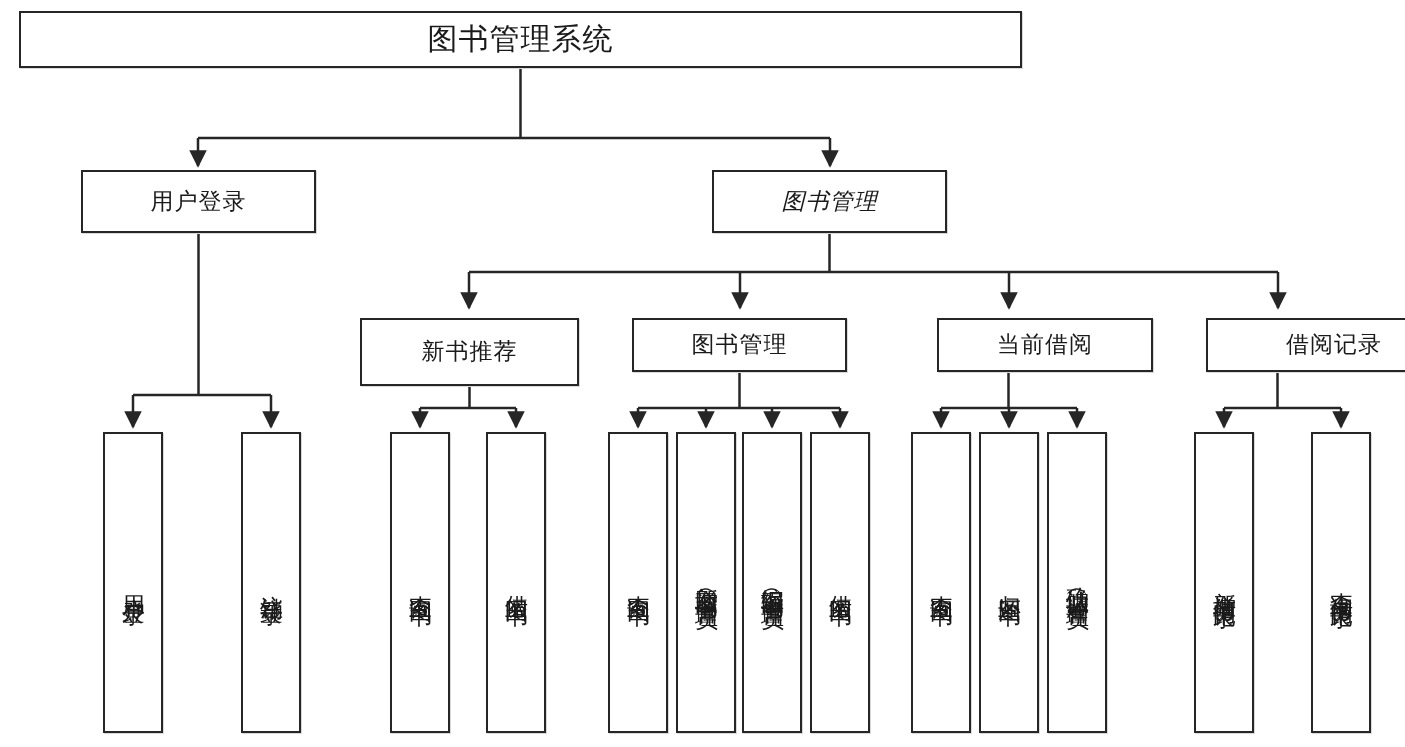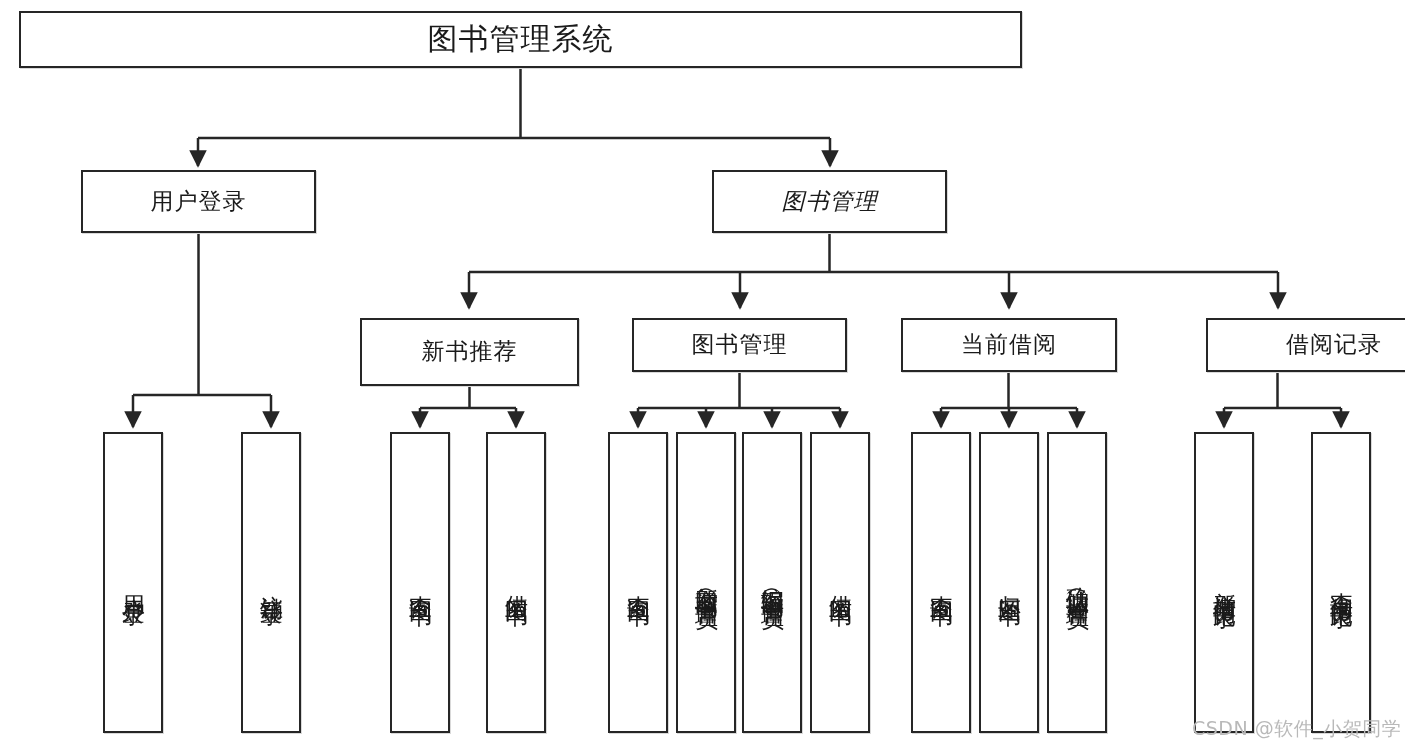--- a/index.html
+++ b/index.html
@@ -118,36 +118,35 @@
     </g>
   </svg>
 
   <div class="node node-root" style="left:19px; top:11px; width:1003px; height:57px;">图书管理系统</div>
 
   <div class="node node-h" style="left:81px; top:170px; width:235px; height:63px;">用户登录</div>
   <div class="node node-h" style="left:712px; top:170px; width:235px; height:63px;font-style:italic;">图书管理</div>
 
   <div class="node node-h" style="left:360px; top:318px; width:219px; height:68px;">新书推荐</div>
   <div class="node node-h" style="left:632px; top:318px; width:215px; height:54px;">图书管理</div>
-  <div class="node node-h" style="left:901px; top:318px; width:216px; height:54px;">当前借阅</div>
+  <div class="node node-h" style="left:937px; top:318px; width:216px; height:54px;">当前借阅</div>
   <div class="node node-h" style="left:1206px; top:318px; width:256px; height:54px;">借阅记录</div>
 
   <div class="node node-v" style="left:103px; top:432px; width:60px; height:301px;">用户登录</div>
   <div class="node node-v" style="left:241px; top:432px; width:60px; height:301px;">注销登录</div>
 
   <div class="node node-v" style="left:390px; top:432px; width:60px; height:301px;">查询图书</div>
   <div class="node node-v" style="left:486px; top:432px; width:60px; height:301px;">借阅图书</div>
 
   <div class="node node-v" style="left:608px; top:432px; width:60px; height:301px;">查询图书</div>
   <div class="node node-v" style="left:676px; top:432px; width:60px; height:301px;">新增图书（管理员）</div>
   <div class="node node-v" style="left:742px; top:432px; width:60px; height:301px;">编辑图书（管理员）</div>
   <div class="node node-v" style="left:810px; top:432px; width:60px; height:301px;">借阅图书</div>
 
   <div class="node node-v" style="left:911px; top:432px; width:60px; height:301px;">查询图书</div>
   <div class="node node-v" style="left:979px; top:432px; width:60px; height:301px;">归还图书</div>
   <div class="node node-v" style="left:1047px; top:432px; width:60px; height:301px;">确认归还（管理员）</div>
 
   <div class="node node-v" style="left:1194px; top:432px; width:60px; height:301px;">新增借阅记录</div>
   <div class="node node-v" style="left:1311px; top:432px; width:60px; height:301px;">查询借阅记录</div>
 
-  <div class="watermark" style="left:1192px; top:716px;">CSDN @软件_小贺同学</div>
 
 </div>
 
 </body></html>

